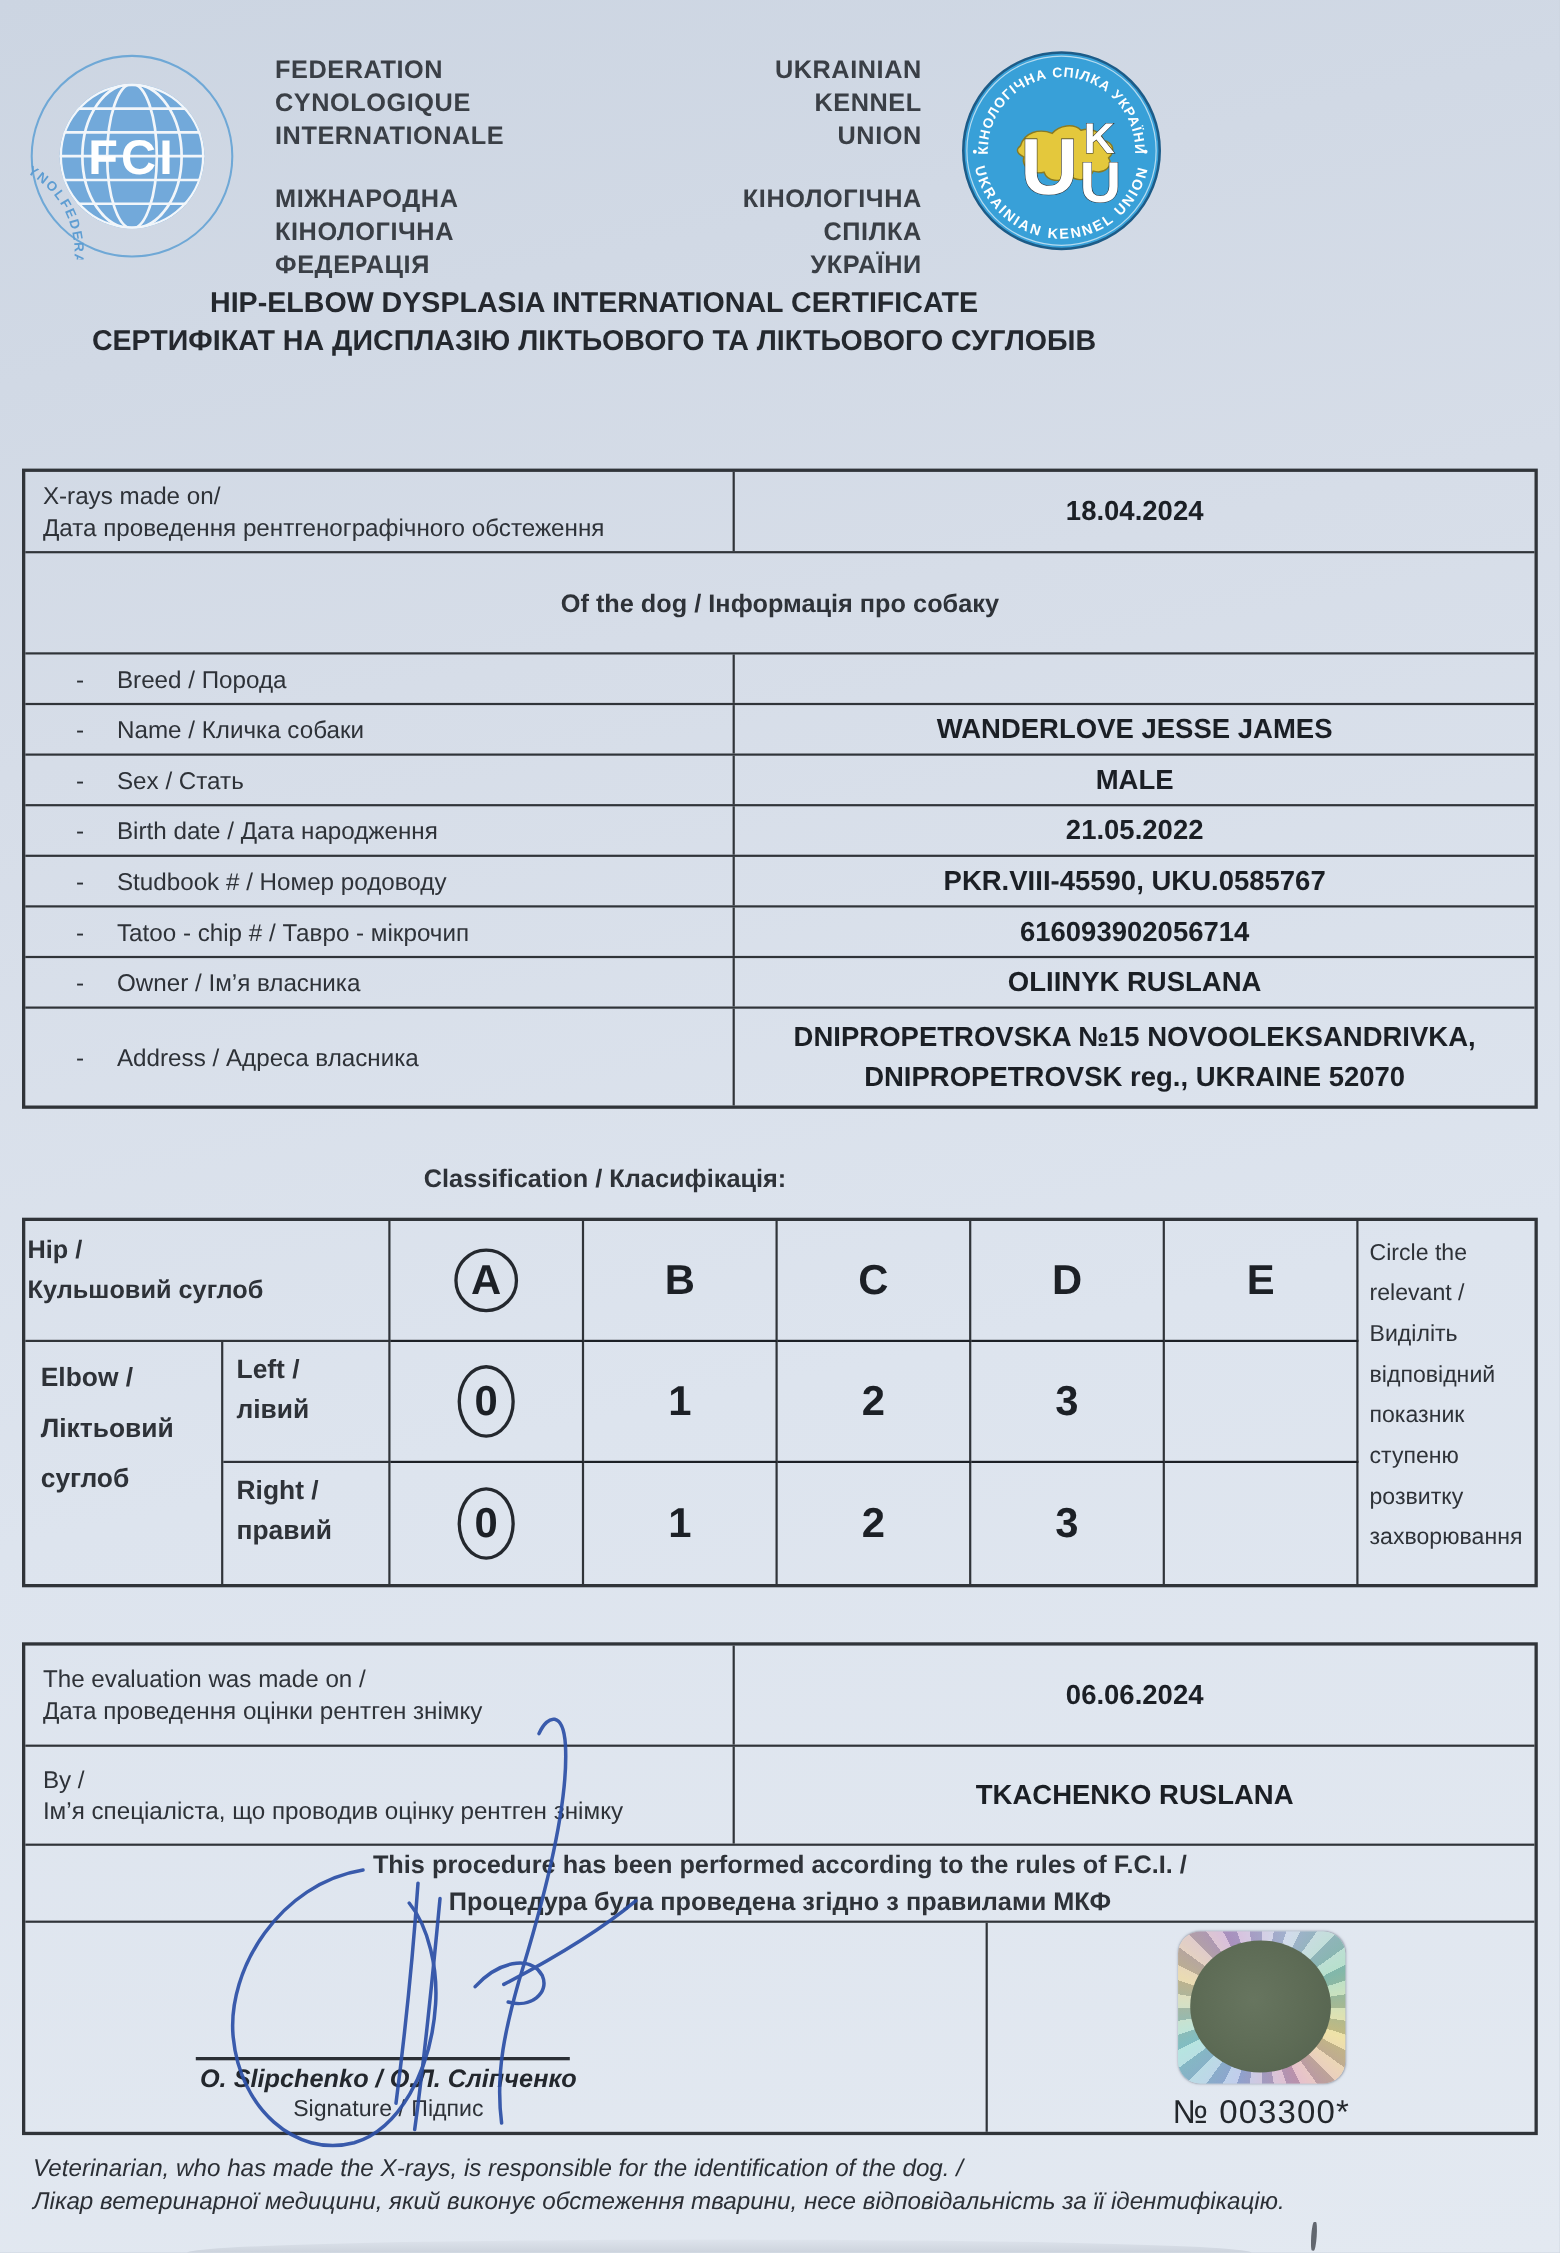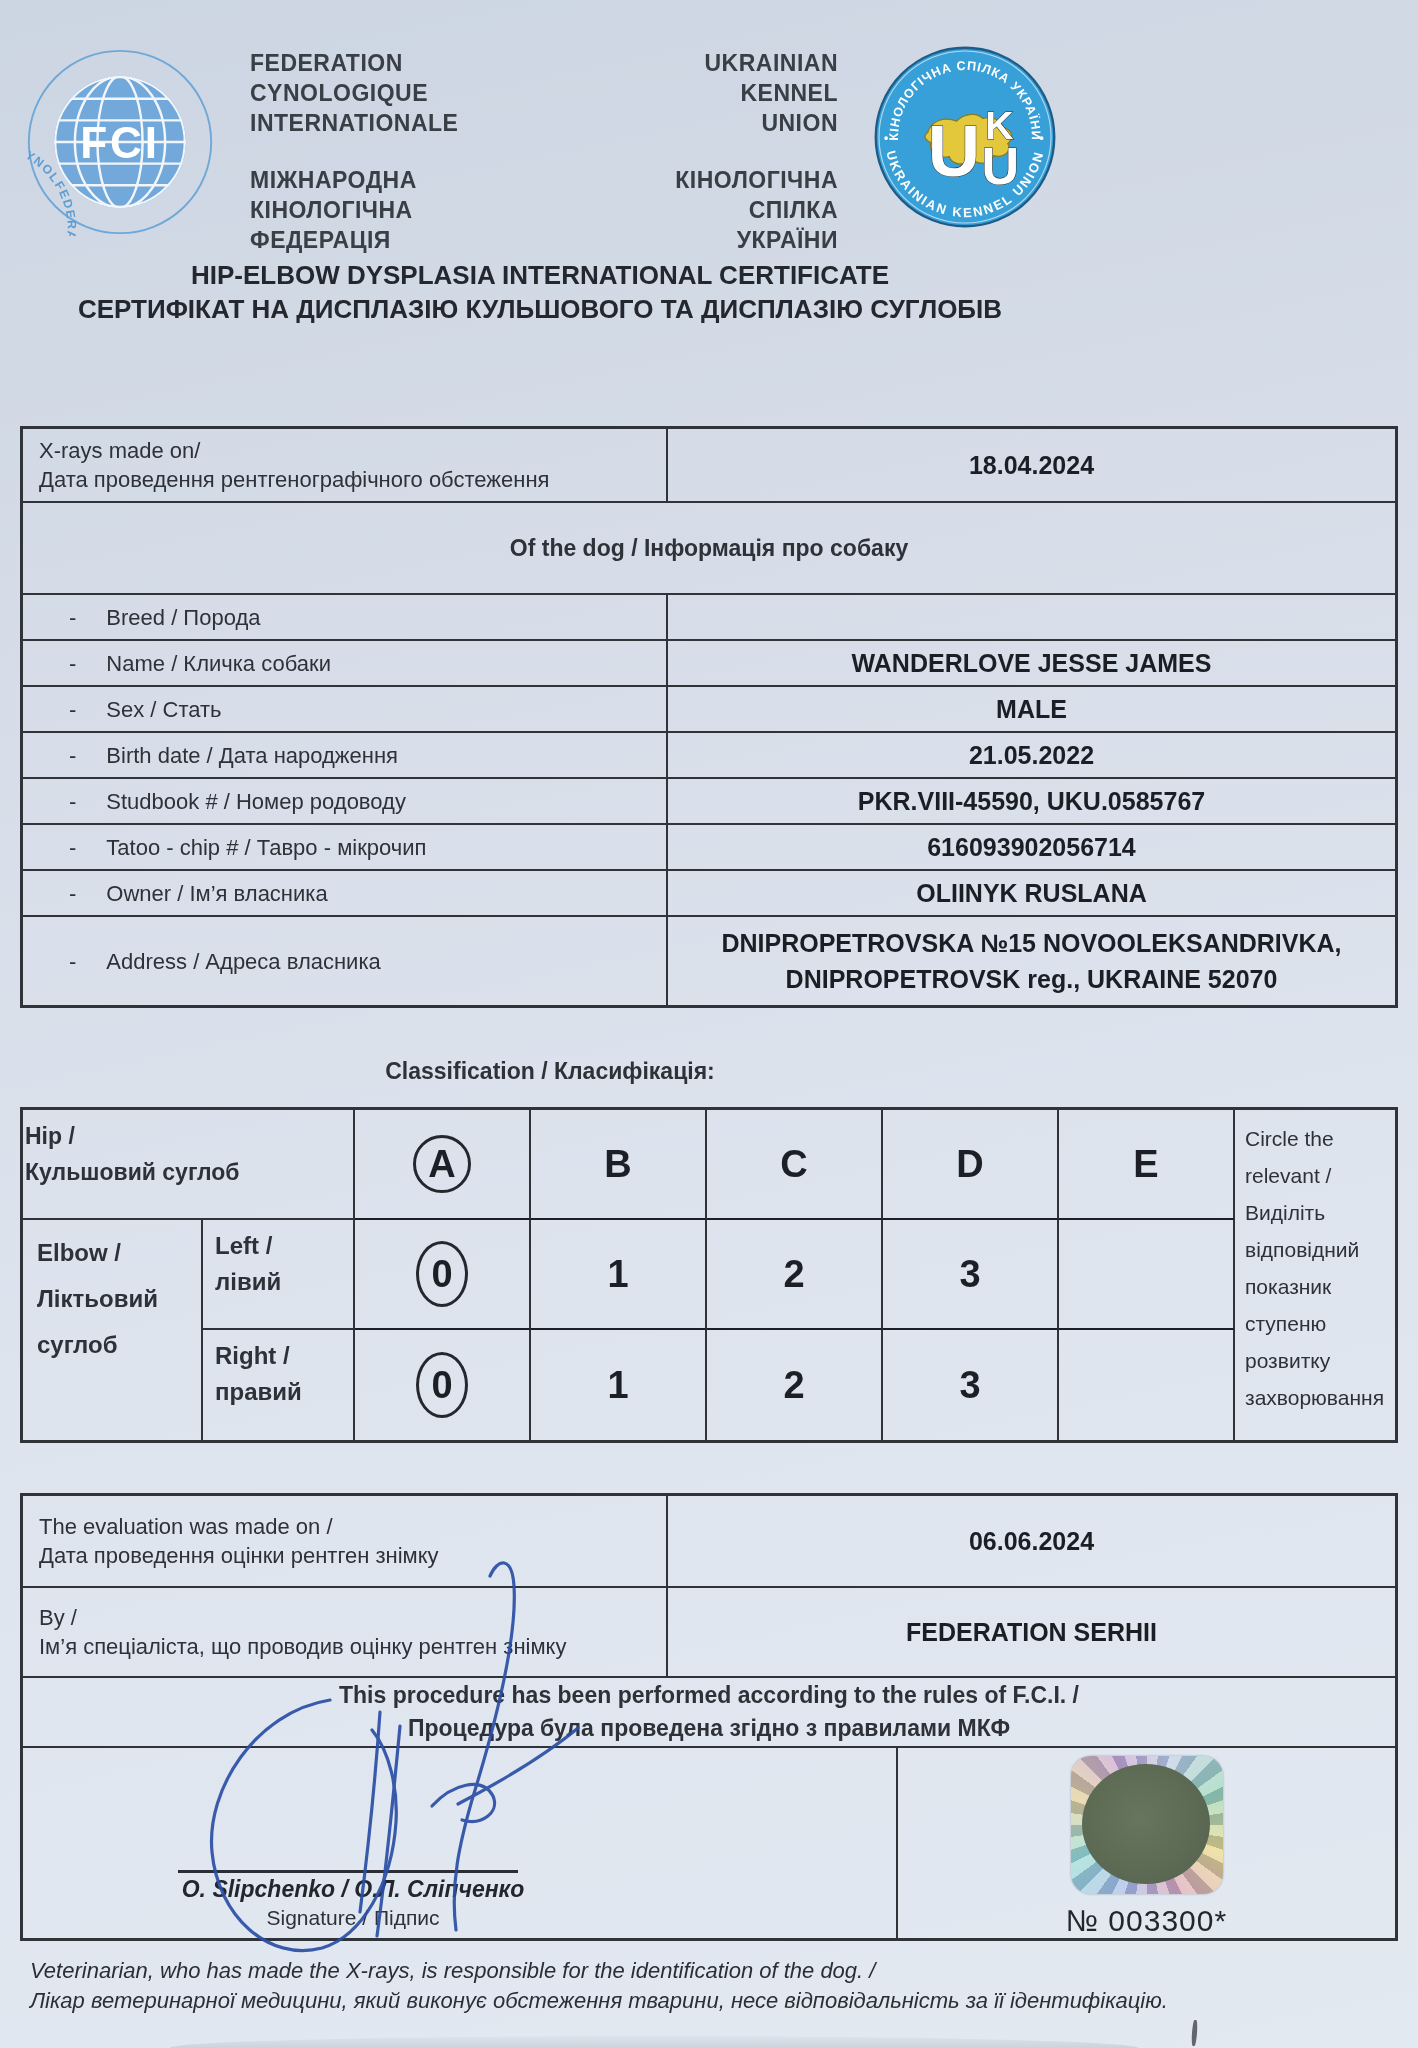--- a/index.html
+++ b/index.html
@@ -148,21 +148,21 @@
           <textPath href="#ukuBottom" startOffset="50%" text-anchor="middle">UKRAINIAN KENNEL UNION</textPath>
         </text>
         <text x="13" y="105" font-size="13">•</text>
         <text x="180" y="105" font-size="13">•</text>
       </g>
     </svg>
   </div>
 
   <div class="title">
     <div>HIP-ELBOW DYSPLASIA INTERNATIONAL CERTIFICATE</div>
-    <div>СЕРТИФІКАТ НА ДИСПЛАЗІЮ КУЛЬШОВОГО ТА ДИСПЛАЗІЮ СУГЛОБІВ</div>
+    <div>СЕРТИФІКАТ НА ДИСПЛАЗІЮ ЛІКТЬОВОГО ТА ЛІКТЬОВОГО СУГЛОБІВ</div>
   </div>
 
   <div class="btab dog-table">
     <div class="trow first h68">
       <div class="lcell pre">X-rays made on/
 Дата проведення рентгенографічного обстеження</div>
       <div class="vcell">18.04.2024</div>
     </div>
     <div class="theader">Of the dog / Інформація про собаку</div>
 
@@ -277,21 +277,21 @@
 
   <div class="btab eval-table">
     <div class="trow first h90">
       <div class="lcell pre">The evaluation was made on /
 Дата проведення оцінки рентген знімку</div>
       <div class="vcell">06.06.2024</div>
     </div>
     <div class="trow h90">
       <div class="lcell pre">By /
 Ім’я спеціаліста, що проводив оцінку рентген знімку</div>
-      <div class="vcell">FEDERATION SERHII</div>
+      <div class="vcell">TKACHENKO RUSLANA</div>
     </div>
     <div class="proc pre">This procedure has been performed according to the rules of F.C.I. /
 Процедура була проведена згідно з правилами МКФ</div>
     <div class="sig-row">
       <div class="sig-cell">
         <div class="sig-line"></div>
         <div class="sig-name">O. Slipchenko / О.Л. Сліпченко</div>
         <div class="sig-caption">Signature / Підпис</div>
       </div>
       <div class="holo-cell">

